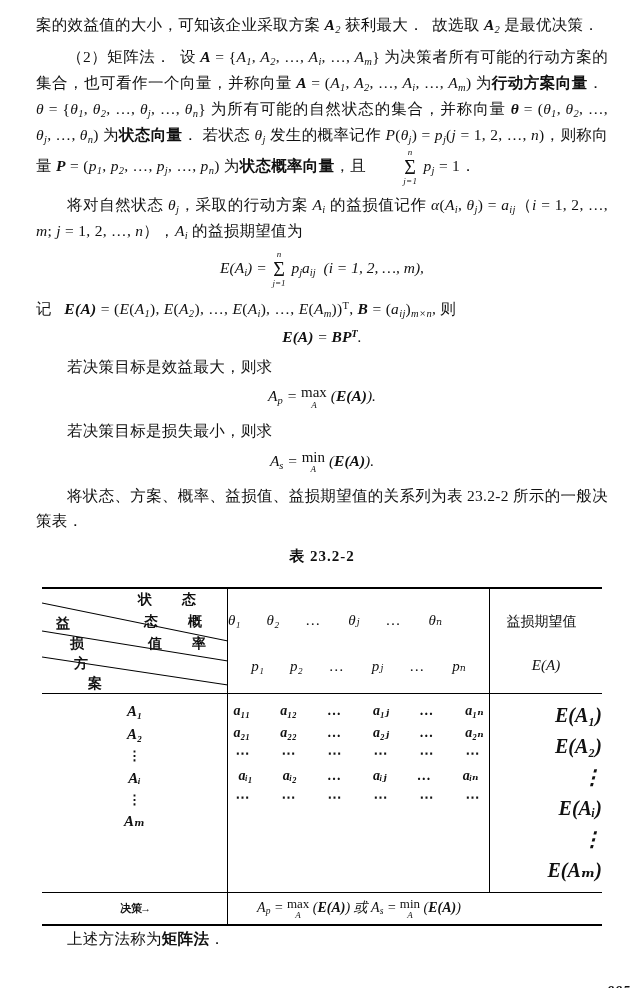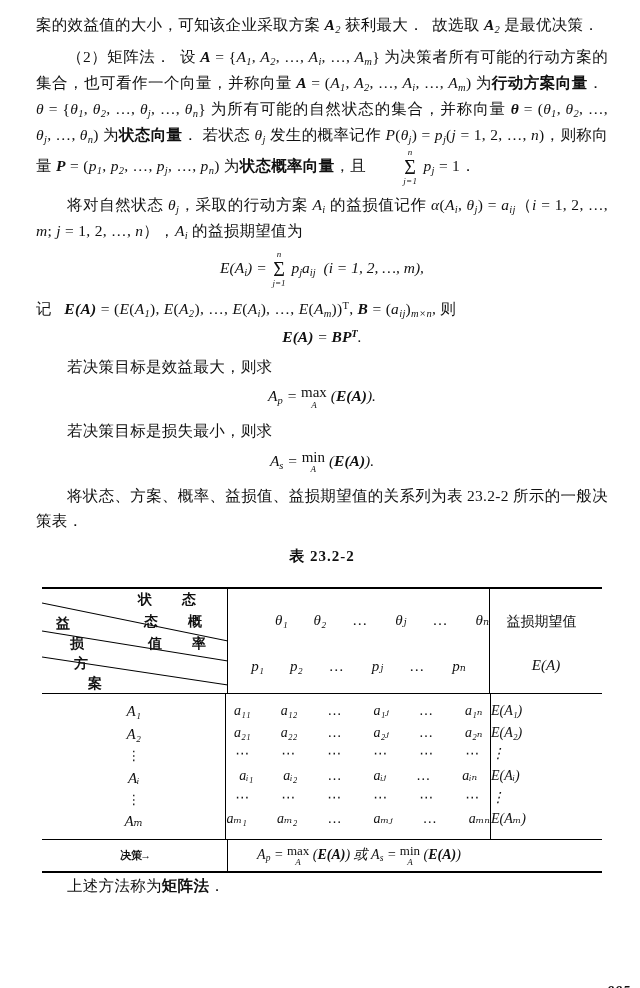--- a/index.html
+++ b/index.html
@@ -95,21 +95,21 @@
     width: 560px;
     margin: 0 auto;
     border-top: 2.2px solid #000;
     border-bottom: 2.2px solid #000;
   }
   .trow {
     display: flex;
     align-items: stretch;
   }
   .hdr-row { border-bottom: 1.4px solid #000; }
-  .body-row { border-bottom: 1.4px solid #000; }
+  .body-row { border-bottom: 1.4px solid #000; font-weight: bold; }
   .cell-left {
     width: 186px;
     border-right: 1.4px solid #000;
     position: relative;
     box-sizing: border-box;
   }
   .cell-mid {
     flex: 1;
     border-right: 1.4px solid #000;
     box-sizing: border-box;
@@ -129,21 +129,21 @@
   .diag-box svg { position: absolute; left: 0; top: 0; }
   .dlabel {
     position: absolute;
     font-size: 14px;
     font-weight: bold;
   }
   .hdr-theta {
     position: absolute;
     left: 0; right: 0;
     top: 22px;
-    text-align: right;
+    text-align: left;
     font-size: 15px;
     font-style: italic;
   }
   .hdr-p {
     position: absolute;
     left: 0; right: 0;
     top: 68px;
     text-align: center;
     font-size: 15px;
     font-style: italic;
@@ -171,22 +171,22 @@
   .mrow {
     text-align: center;
     font-size: 14px;
     font-style: italic;
     line-height: 1.55;
     white-space: nowrap;
   }
   .mrow .g { display: inline-block; width: 30px; }
   .dots { font-style: normal; letter-spacing: 2px; }
   .elist {
-    text-align: left;
-    font-size: 14px;
+    text-align: right;
+    font-size: 20px;
     font-style: italic;
     line-height: 1.55;
   }
   .dec-row { display: flex; align-items: stretch; }
   .dec-left {
     width: 186px;
     border-right: 1.4px solid #000;
     text-align: center;
     font-size: 11px;
     font-weight: bold;
@@ -330,23 +330,20 @@
           </div>
           <div class="mrow">
             <span class="dots">⋯</span><span class="g"></span><span class="dots">⋯</span><span class="g"></span><span class="dots">⋯</span><span class="g"></span><span class="dots">⋯</span><span class="g"></span><span class="dots">⋯</span><span class="g"></span><span class="dots">⋯</span>
           </div>
           <div class="mrow">
             <span>aᵢ₁</span><span class="g"></span><span>aᵢ₂</span><span class="g"></span><span class="dots">…</span><span class="g"></span><span>aᵢⱼ</span><span class="g"></span><span class="dots">…</span><span class="g"></span><span>aᵢₙ</span>
           </div>
           <div class="mrow">
             <span class="dots">⋯</span><span class="g"></span><span class="dots">⋯</span><span class="g"></span><span class="dots">⋯</span><span class="g"></span><span class="dots">⋯</span><span class="g"></span><span class="dots">⋯</span><span class="g"></span><span class="dots">⋯</span>
           </div>
-          <div class="mrow">
-            <span>aₘ₁</span><span class="g"></span><span>aₘ₂</span><span class="g"></span><span class="dots">…</span><span class="g"></span><span>aₘⱼ</span><span class="g"></span><span class="dots">…</span><span class="g"></span><span>aₘₙ</span>
-          </div>
         </div>
 
         <div class="cell-right body-right">
           <div class="elist">
             <div>E(A₁)</div>
             <div>E(A₂)</div>
             <div>⋮</div>
             <div>E(Aᵢ)</div>
             <div>⋮</div>
             <div>E(Aₘ)</div>

